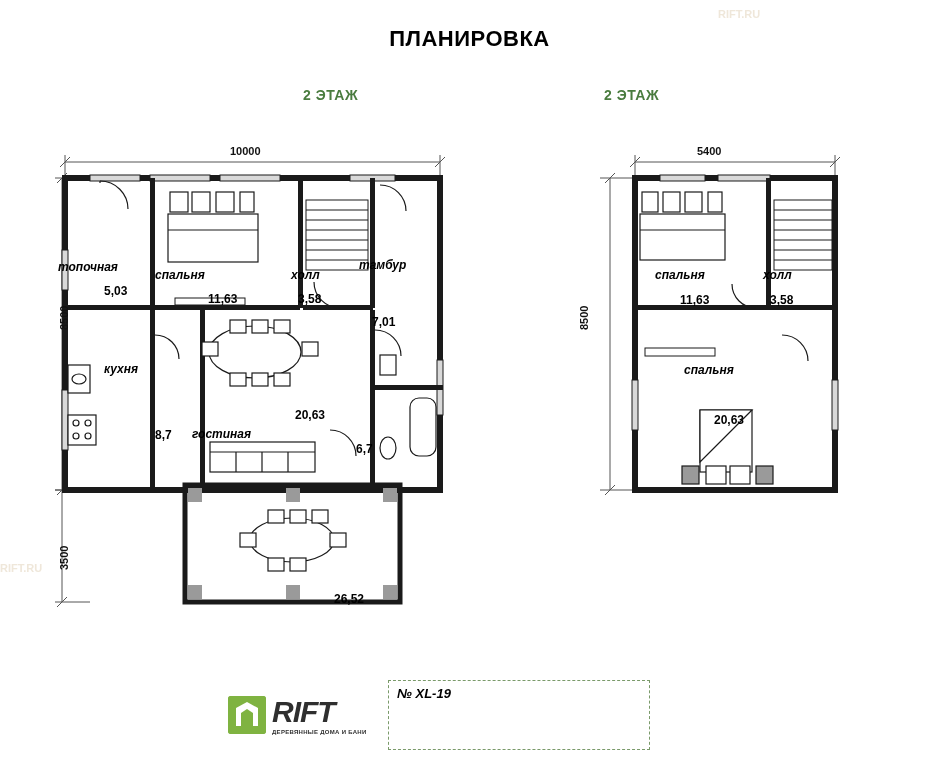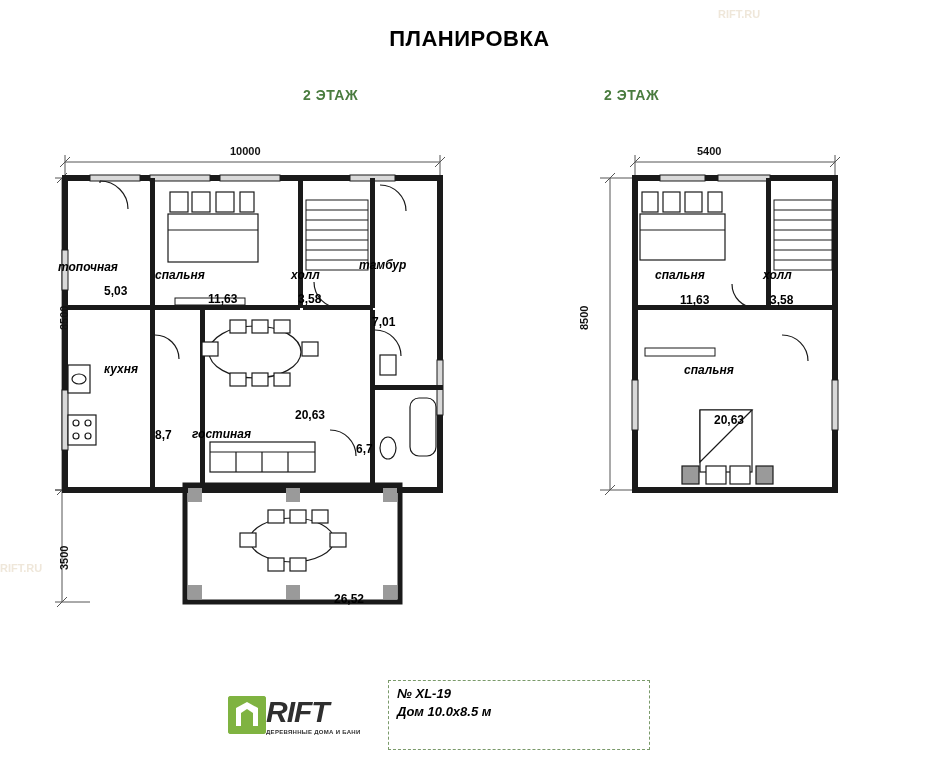--- a/index.html
+++ b/index.html
@@ -294,31 +294,30 @@
 <div class="abs room-name" style="left:655px;top:268px;">спальня</div>
 <div class="abs room-area" style="left:680px;top:293px;">11,63</div>
 
 <div class="abs room-name" style="left:763px;top:268px;">холл</div>
 <div class="abs room-area" style="left:770px;top:293px;">3,58</div>
 
 <div class="abs room-name" style="left:684px;top:363px;">спальня</div>
 <div class="abs room-area" style="left:714px;top:413px;">20,63</div>
 
 <div class="abs" id="logo">
-  <div style="display:flex;align-items:center;">
+  <div style="display:flex;align-items:center;gap:6px;">
     <div id="logo-mark">
       <svg width="38" height="38" viewBox="0 0 38 38">
         <rect x="0" y="0" width="38" height="38" rx="3" fill="#7fb341"></rect>
         <path d="M8 30 L8 12 L19 6 L30 12 L30 30 Z" fill="#ffffff"></path>
         <path d="M13 30 L13 17 L19 13 L25 17 L25 30 Z" fill="#7fb341"></path>
       </svg>
     </div>
     <div>
       <div class="logo-text">RIFT</div>
       <div class="logo-sub">ДЕРЕВЯННЫЕ ДОМА И БАНИ</div>
     </div>
   </div>
 </div>
 
 <div class="abs" id="footer-box">
   <div class="foot-line" style="margin:5px 0 0 8px;">№ XL-19</div>
-  <div class="foot-line" style="margin:3px 0 0 8px;">Дом 10.0х8.5 м</div>
 </div>
 
 </body></html>

